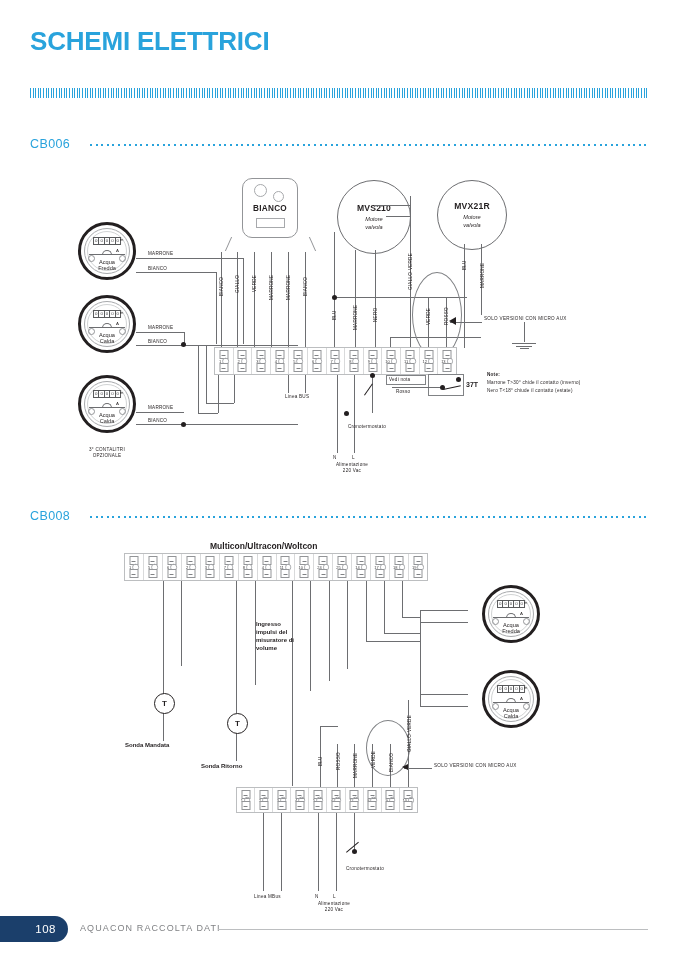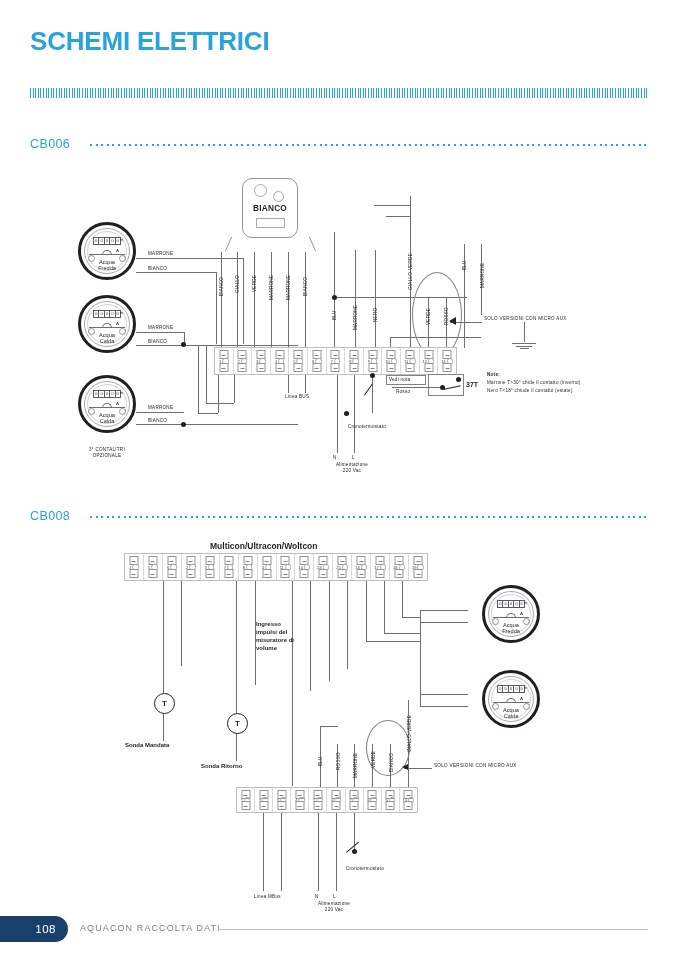--- a/index.html
+++ b/index.html
@@ -255,20 +255,30 @@
     <div class="wire wire-v" style="left:288px;top:252px;height:96px;"></div>
     <div class="wire wire-v" style="left:305px;top:252px;height:96px;"></div>
 
     <div class="lbl lbl-v" style="left:219px;top:296px;">BIANCO</div>
     <div class="lbl lbl-v" style="left:235px;top:293px;">GIALLO</div>
     <div class="lbl lbl-v" style="left:252px;top:292px;">VERDE</div>
     <div class="lbl lbl-v" style="left:269px;top:300px;">MARRONE</div>
     <div class="lbl lbl-v" style="left:286px;top:300px;">MARRONE</div>
     <div class="lbl lbl-v" style="left:303px;top:296px;">BIANCO</div>
 
+    <div class="motor" style="left:337px;top:180px;width:72px;height:72px;">
+      <div class="t1">MVS210</div>
+      <div class="t2"><span>Motore</span><br>
+        <span>valvola</span></div>
+    </div>
+    <div class="motor" style="left:437px;top:180px;width:68px;height:68px;">
+      <div class="t1">MVX21R</div>
+      <div class="t2"><span>Motore</span><br>
+        <span>valvola</span></div>
+    </div>
 
     <div class="wire wire-v" style="left:334px;top:232px;height:116px;"></div>
     <div class="wire wire-v" style="left:355px;top:250px;height:98px;"></div>
     <div class="wire wire-v" style="left:375px;top:250px;height:98px;"></div>
     <div class="wire wire-v" style="left:410px;top:196px;height:152px;"></div>
     <div class="wire wire-h" style="left:334px;top:297px;width:133px;"></div>
     <div class="wire wire-h" style="left:374px;top:205px;width:36px;"></div>
     <div class="wire wire-h" style="left:386px;top:216px;width:24px;"></div>
     <div class="wire wire-v" style="left:428px;top:297px;height:51px;"></div>
     <div class="wire wire-v" style="left:446px;top:297px;height:51px;"></div>

